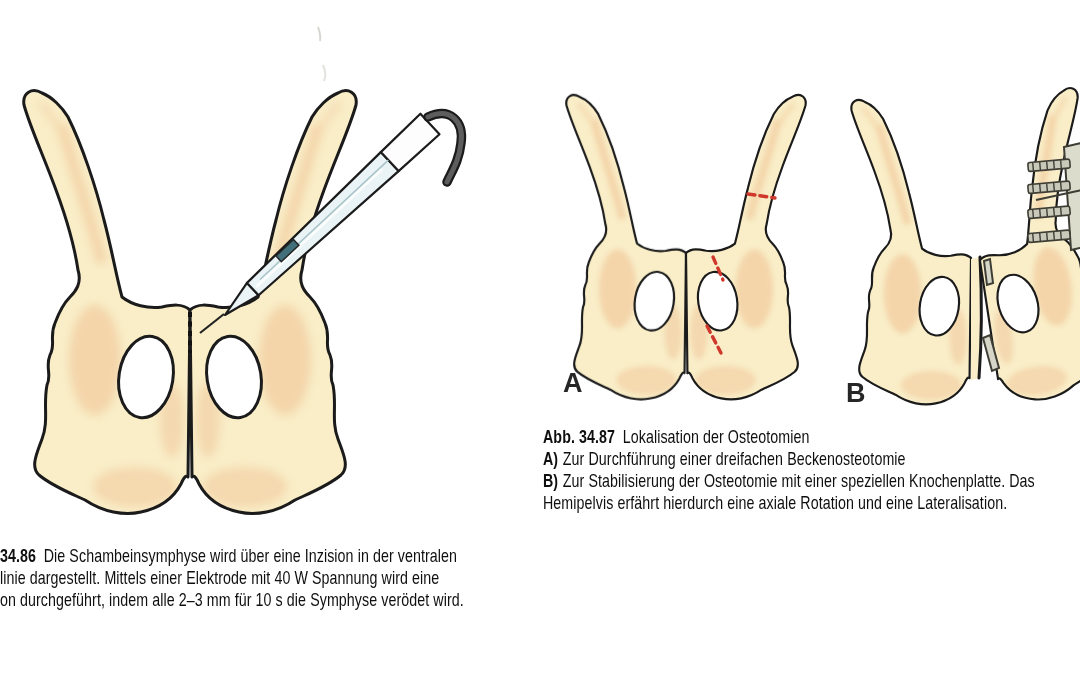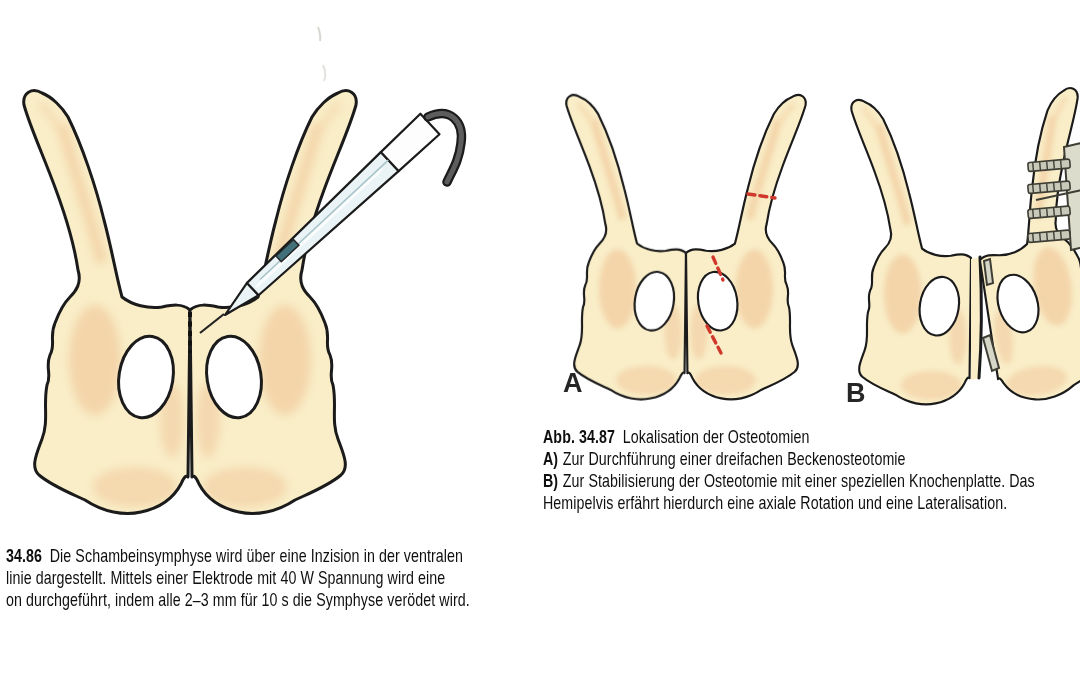--- a/index.html
+++ b/index.html
@@ -8,21 +8,21 @@
   .fig{position:absolute;}
   .fig-left{left:0;top:25px;width:480px;height:520px;}
   .fig-right{left:540px;top:40px;width:540px;height:480px;}
   .bone-fill{fill:#f9eec8;}
   .bone-line{fill:none;stroke:#1b1b1b;stroke-width:3;stroke-linejoin:round;stroke-linecap:round;}
   .cap{position:absolute;color:#0f0f0f;}
   .squeeze{transform:scaleX(0.77);transform-origin:0 0;white-space:nowrap;
            font-size:18.5px;line-height:22px;letter-spacing:0.1px;}
   .num{font-weight:700;margin-right:10px;}
   .itemlab{font-weight:700;margin-right:6px;}
-  .cap-left{left:6px;top:545px;width:540px;}
+  .cap-left{left:0;top:545px;width:540px;}
   .cap-right{left:543px;top:426px;width:537px;}
   svg text.panel-label{font-family:"Liberation Sans",sans-serif;font-weight:700;font-size:27px;fill:#262626;}
 </style>
 </head>
 <body>
 
 <div class="page">
 
   <svg class="fig fig-left" viewBox="0 0 480 520" aria-hidden="true">
     <defs>

